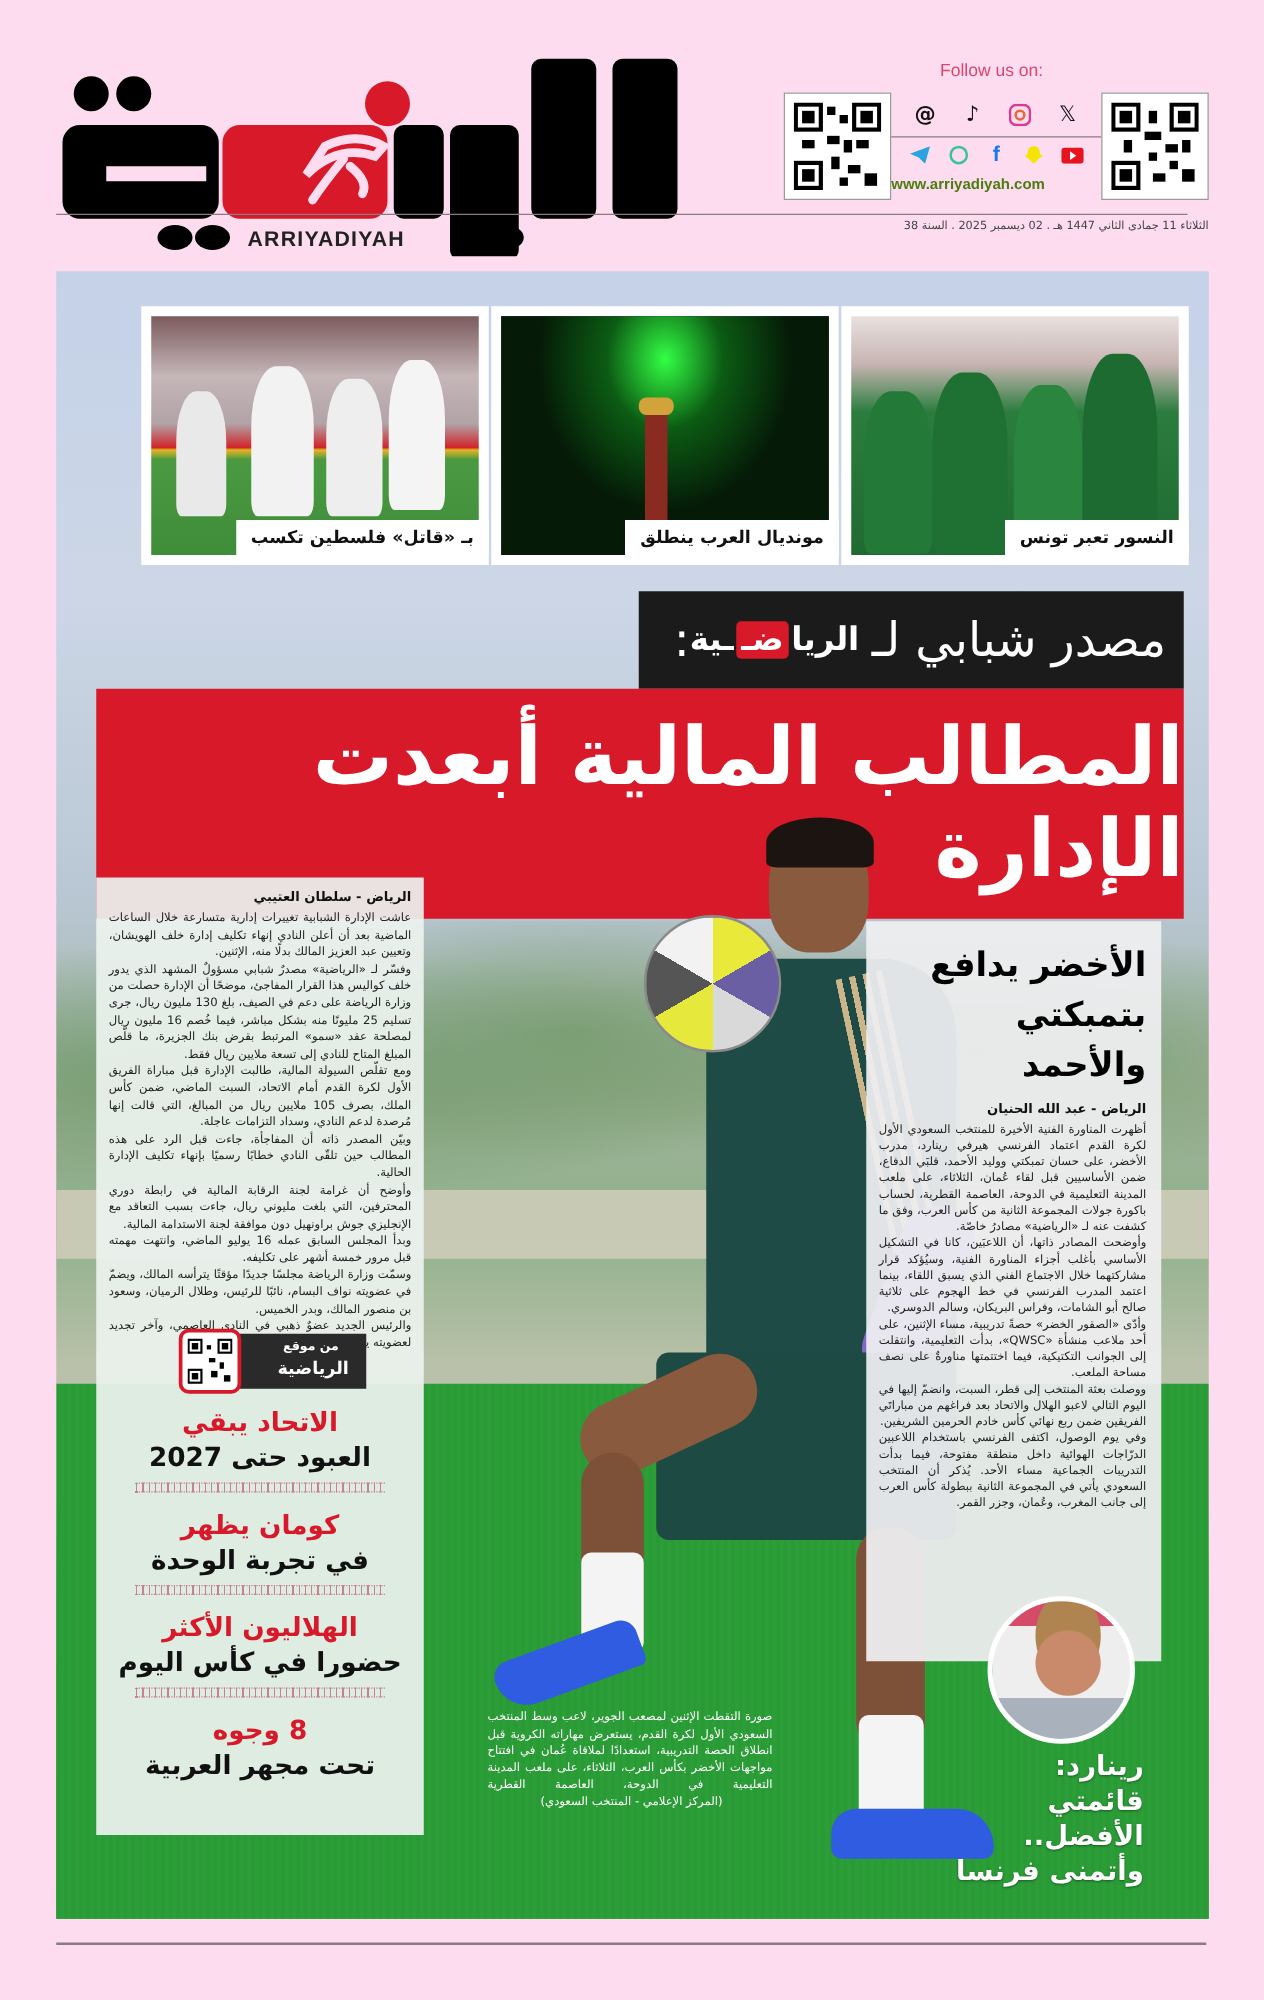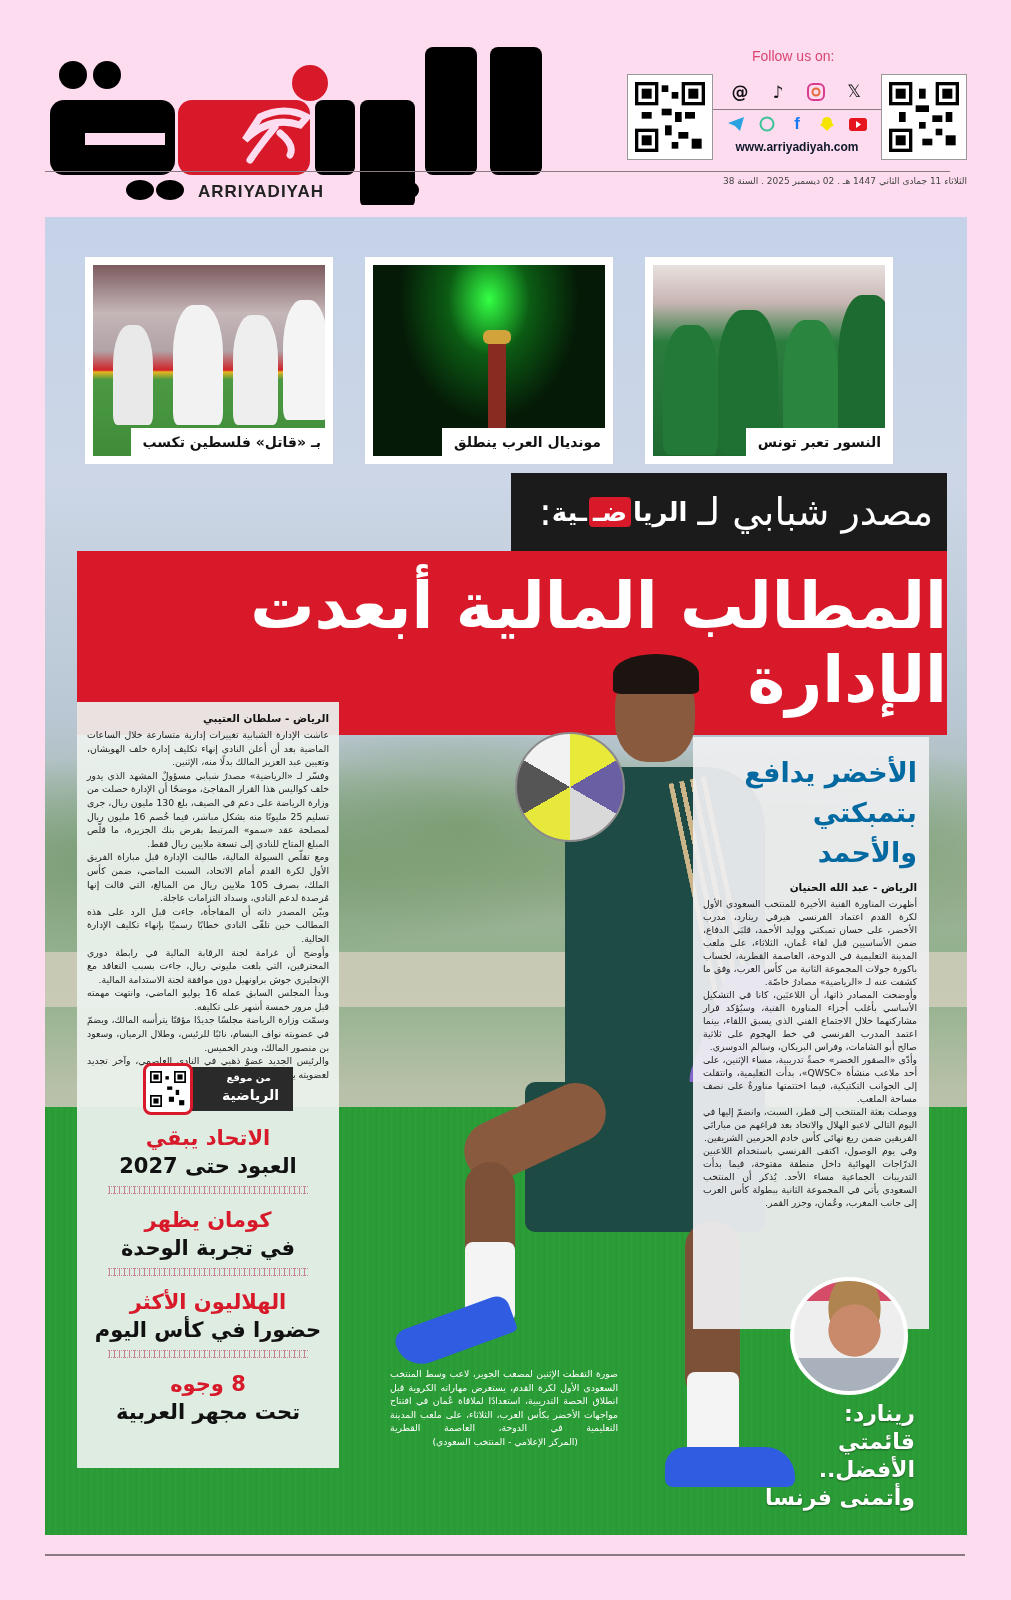--- a/index.html
+++ b/index.html
@@ -26,22 +26,22 @@
   .social-box { position: absolute; left: 627px; top: 74px; width: 340px; height: 86px; }
   .qr { position: absolute; top: 0; width: 86px; height: 86px; background: #fff; border: 1px solid #999; padding: 7px; }
   .qr.left { left: 0; }
   .qr.right { right: 0; }
   .qr svg { width: 100%; height: 100%; }
   .social-mid { position: absolute; left: 86px; top: 0; width: 168px; height: 86px; }
   .social-row { display: flex; justify-content: space-around; align-items: center; height: 36px; padding: 0 8px; }
   .social-row.top { border-bottom: 1px solid #8a7a82; }
   .social-row span { width: 22px; height: 22px; display: flex; align-items: center; justify-content: center; font-size: 17px; }
   .site-url {
-    text-align: center; font-family: "Liberation Sans", sans-serif;
-    font-weight: bold; font-size: 12px; color: #0f172a; margin-top: 2px;
+    text-align: left; font-family: "Liberation Sans", sans-serif;
+    font-weight: bold; font-size: 12px; color: #4d7c0f; margin-top: 2px;
   }
   .date-line {
     position: absolute; right: 44px; top: 176px;
     font-size: 9px; color: #444; direction: rtl;
   }
 
   
   .main-panel {
     position: absolute; left: 45px; top: 217px; width: 922px; height: 1318px;
     overflow: hidden;
@@ -58,21 +58,21 @@
     position: absolute; left: 0; top: 735px; width: 922px; height: 55px;
     background: #d9d2c2; opacity: .75;
   }
   .bg-grass {
     position: absolute; left: 0; top: 890px; width: 922px; height: 430px;
     background: repeating-linear-gradient(90deg, #2a9a36 0 3px, #2c9e38 3px 6px);
   }
 
   
   .thumbs { position: absolute; top: 28px; left: 40px; width: 845px; height: 210px; direction: ltr; }
-  .thumb { position: absolute; top: 12px; width: 248px; height: 207px; background: #fff; padding: 8px; }
+  .thumb { position: absolute; top: 0; width: 278px; height: 207px; background: #fff; padding: 8px; margin-left: 28px; }
   .thumb .img { width: 100%; height: 100%; position: relative; overflow: hidden; }
   .thumb .cap {
     position: absolute; right: 0; bottom: 8px; background: #fff;
     padding: 6px 12px; font-weight: bold; font-size: 14px; color: #111; direction: rtl;
   }
   .t1 { left: 0; }
   .t2 { left: 280px; }
   .t3 { left: 560px; }
   .img-palestine { background: linear-gradient(180deg, #7c5b5e 0%, #c5b6b8 25%, #b1a3a6 45%, #d0242a 55%, #e6b521 56%, #4b9a42 60%, #3f8c39 100%); }
   .img-ceremony { background: radial-gradient(ellipse at 50% 18%, #33ff44 0%, #0c5c14 25%, #051a07 55%), linear-gradient(180deg, #010601, #0e2a0f); }
@@ -146,21 +146,21 @@
   .boot1 { position: absolute; left: 30px; top: 680px; width: 120px; height: 40px; border-radius: 20px 20px 8px 40px; background: #2f5ce0; transform: rotate(-20deg); }
   .leg2 { position: absolute; left: 320px; top: 590px; width: 55px; height: 180px; border-radius: 25px; background: #7d5038; }
   .sock2 { position: absolute; left: 322px; top: 740px; width: 52px; height: 90px; background: #f4f4f4; border-radius: 8px; }
   .boot2 { position: absolute; left: 300px; top: 815px; width: 130px; height: 40px; border-radius: 20px 30px 8px 8px; background: #2f5ce0; }
 
   
   .right-col {
     position: absolute; left: 648px; top: 520px; width: 236px; height: 592px;
     background: rgba(238, 238, 240, 0.94); direction: rtl; padding: 16px 12px 10px 10px;
   }
-  .right-col .rtitle { font-weight: bold; font-size: 27px; line-height: 40px; color: #0369a1; margin-bottom: 8px; }
+  .right-col .rtitle { font-weight: bold; font-size: 27px; line-height: 40px; color: #000000; margin-bottom: 8px; }
   .right-col .byline { font-size: 10.5px; margin-bottom: 4px; }
   .right-col .body-text { font-size: 9.3px; line-height: 13px; }
 
   .portrait {
     position: absolute; left: 745px; top: 1060px; width: 118px; height: 118px; border-radius: 50%;
     border: 4px solid #fff; overflow: hidden;
     background: radial-gradient(ellipse at 55% 45%, #c98a6c 0 30%, transparent 31%),
                 radial-gradient(ellipse at 55% 25%, #b08450 0 30%, transparent 31%),
                 linear-gradient(180deg, #d44c68 0 18%, #eee 18% 70%, #a9b1bd 70% 100%);
   }

